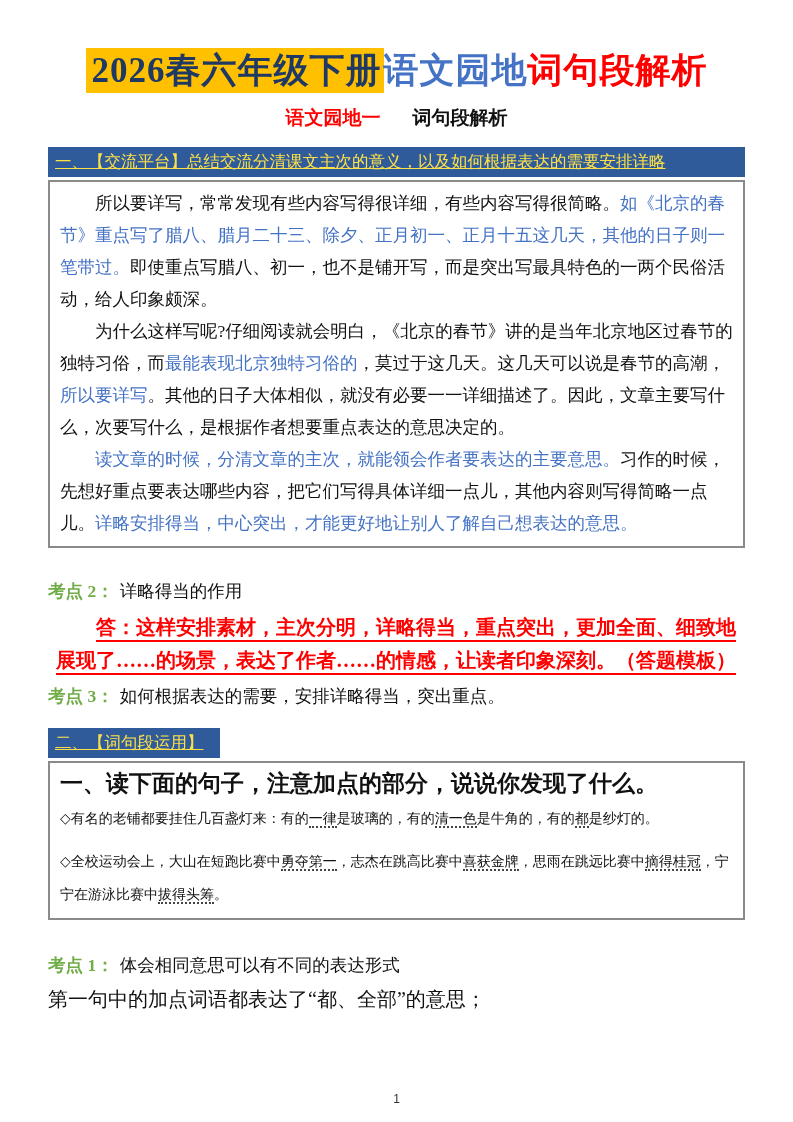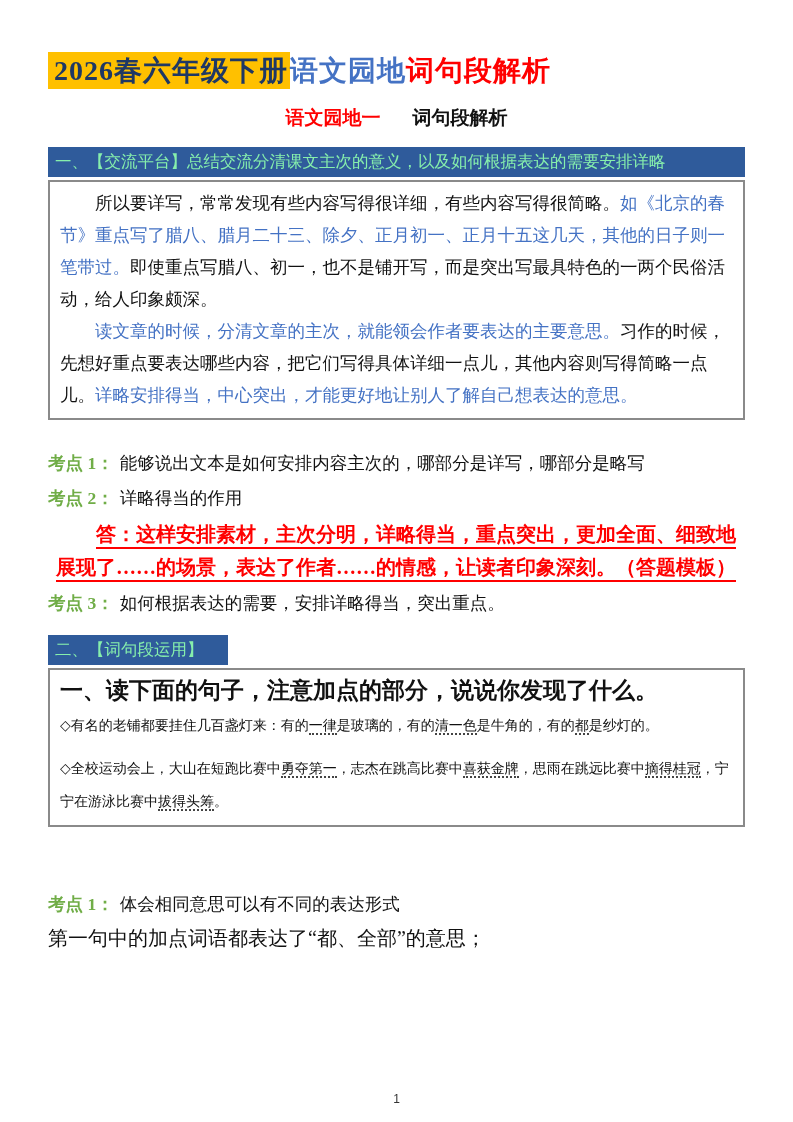--- a/index.html
+++ b/index.html
@@ -5,42 +5,43 @@
   * { margin:0; padding:0; box-sizing:border-box; }
   html,body { background:#ffffff; }
   .page {
     width:793px; height:1122px; position:relative;
     background:#ffffff; overflow:hidden;
     font-family:"Liberation Serif","DejaVu Serif",serif;
     color:#111;
     padding:46px 48px 0 48px;
   }
   .title {
-    font-size:28px; font-weight:bold;
+    text-align:center; font-size:35px; font-weight:bold;
     line-height:50px; letter-spacing:1px; white-space:nowrap;
   }
   .title .hl {
     background:var(--highlight-gold,#FFC000);
     color:var(--title-navy,#1F3864);
     padding:3px 2px 3px 6px;
   }
   .title .t-blue { color:var(--text-blue,#4472C4); }
   .title .t-red  { color:var(--red,#FF0000); }
   .subtitle {
     text-align:center; font-size:19px; font-weight:bold;
     margin-top:9px; line-height:26px;
   }
   .subtitle .s-red { color:var(--red,#FF0000); margin-right:32px; }
   .subtitle .s-black { color:#111; }
   .bar {
-    background:var(--bar-blue,#2F5B9B); color:#86efac;
+    background:var(--bar-blue,#2F5B9B); color:#fde047;
     font-size:16.5px; line-height:22px; padding:4px 7px;
     margin-top:16px;
+    text-decoration:underline;
   }
-  .bar.short { display:inline-block; padding-right:24px; margin-top:14px; }
+  .bar.short { display:inline-block; padding-right:16px; margin-top:14px; }
   .box {
     border:2px solid #8a8a8a; margin-top:3px;
     padding:5px 10px 7px 10px;
     font-size:17.5px; line-height:32px;
   }
   .box p.ind { text-indent:2em; }
   .seg-blue { color:var(--text-blue,#4472C4); }
   .seg-dot { border-bottom:2px dotted #444; padding-bottom:0px; }
   .kd-block1 { margin-top:26px; }
   .kd-line { font-size:17.5px; line-height:35px; }
@@ -48,21 +49,21 @@
   .answer {
     color:var(--red,#FF0000); font-size:20px; line-height:33px;
     text-indent:2em; text-decoration:underline;
     text-decoration-thickness:1.5px; text-underline-offset:6px;
     margin:2px 0 2px 8px;
     font-weight:bold;
   }
   .box2-title { font-weight:bold; font-size:23px; line-height:32px; }
   .box2-item { font-size:14px; line-height:33px; margin-top:2px; }
   .box2-item + .box2-item { margin-top:10px; }
-  .kd-block2 { margin-top:60px; }
+  .kd-block2 { margin-top:28px; }
   .plain-line { font-size:20px; line-height:33px; }
   .page-number {
     position:absolute; bottom:16px; left:0; right:0;
     text-align:center; font-size:12px; color:#333;
     font-family:"Liberation Sans","DejaVu Sans",sans-serif;
   }
 </style>
 </head>
 <body>
 
@@ -73,27 +74,25 @@
   </div>
 
   <div class="subtitle">
     <span class="s-red">语文园地一</span><span class="s-black">词句段解析</span>
   </div>
 
   <div class="bar">一、【交流平台】总结交流分清课文主次的意义，以及如何根据表达的需要安排详略</div>
 
   <div class="box">
     <p class="ind"><span>所以要详写，常常发现有些内容写得很详细，有些内容写得很简略。</span><span class="seg-blue">如《北京的春节》重点写了腊八、腊月二十三、除夕、正月初一、正月十五这几天，其他的日子则一笔带过。</span><span>即使重点写腊八、初一，也不是铺开写，而是突出写最具特色的一两个民俗活动，给人印象颇深。</span></p>
+    <p class="ind"><span>为什么这样写呢?仔细阅读就会明白，《北京的春节》讲的是当年北京地区过春节的独特习俗，而</span><span class="seg-blue">最能表现北京独特习俗的</span><span>，莫过于这几天。这几天可以说是春节的高潮，</span><span class="seg-blue">所以要详写</span><span>。其他的日子大体相似，就没有必要一一详细描述了。因此，文章主要写什么，次要写什么，是根据作者想要重点表达的意思决定的。</span></p>
     <p class="ind"><span class="seg-blue">读文章的时候，分清文章的主次，就能领会作者要表达的主要意思。</span><span>习作的时候，先想好重点要表达哪些内容，把它们写得具体详细一点儿，其他内容则写得简略一点儿。</span><span class="seg-blue">详略安排得当，中心突出，才能更好地让别人了解自己想表达的意思。</span></p>
   </div>
 
   <div class="kd-block1">
-    <div class="kd-line">
-      <span class="kd-label">考点 1：</span><span>能够说出文本是如何安排内容主次的，哪部分是详写，哪部分是略写</span>
-    </div>
     <div class="kd-line">
       <span class="kd-label">考点 2：</span><span>详略得当的作用</span>
     </div>
     <div class="answer">答：这样安排素材，主次分明，详略得当，重点突出，更加全面、细致地展现了……的场景，表达了作者……的情感，让读者印象深刻。（答题模板）</div>
     <div class="kd-line">
       <span class="kd-label">考点 3：</span><span>如何根据表达的需要，安排详略得当，突出重点。</span>
     </div>
   </div>
 
   <div class="bar short">二、【词句段运用】</div>

